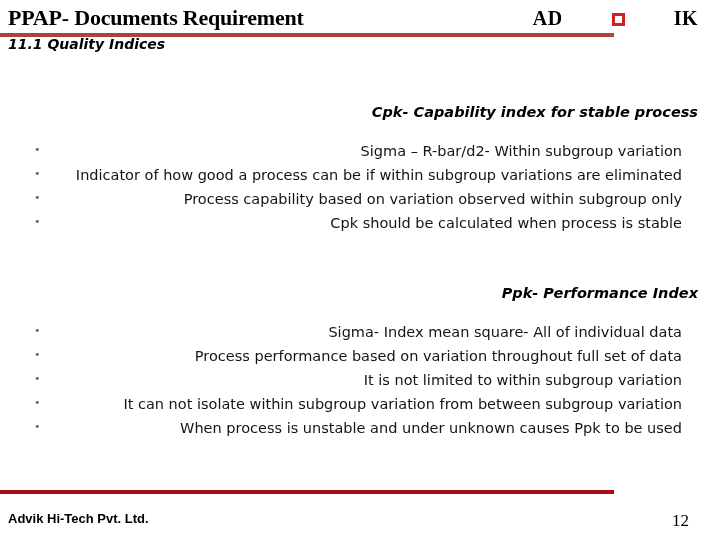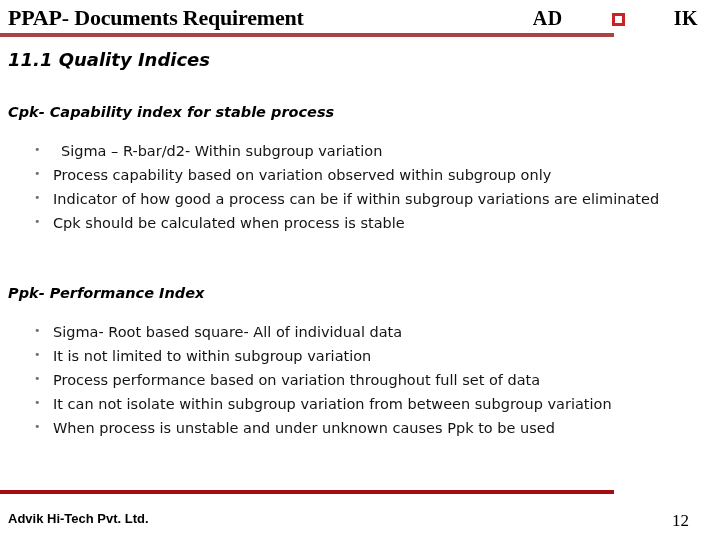--- a/index.html
+++ b/index.html
@@ -72,36 +72,37 @@
     top: 33px;
     width: 614px;
     height: 4px;
     background: #a94442;
   }
 
   
   .section-heading {
     position: absolute;
     left: 8px;
-    top: 48px;
+    top: 32px;
     font-family: "DejaVu Sans", sans-serif;
     font-weight: bold;
     font-style: italic;
-    font-size: 18px;
+    font-size: 14px;
     line-height: 24px;
     color: #000000;
     white-space: nowrap;
   }
 
   
   .body-area {
     position: absolute;
     left: 8px;
     top: 101px;
     width: 690px;
+    text-align: right;
   }
   .block-title {
     font-family: "DejaVu Sans", sans-serif;
     font-weight: bold;
     font-style: italic;
     font-size: 14.5px;
     line-height: 22px;
     color: #000000;
     white-space: nowrap;
   }
@@ -182,34 +183,34 @@
   <div class="rule-top"></div>
 
   <div class="section-heading">11.1 Quality Indices</div>
 
   <div class="body-area">
 
     <div class="block">
       <div class="block-title">Cpk- Capability index for stable process</div>
       <ul class="bullets">
         <li class="extra-indent"><span>Sigma – R-bar/d2- Within subgroup variation</span></li>
+        <li><span>Indicator of how good a process can be if within subgroup variations are eliminated</span></li>
         <li><span>Process capability based on variation observed within subgroup only</span></li>
-        <li><span>Indicator of how good a process can be if within subgroup variations are eliminated</span></li>
         <li><span>Cpk should be calculated when process is stable</span></li>
       </ul>
     </div>
 
     <div class="block-gap"></div>
 
     <div class="block">
       <div class="block-title">Ppk- Performance Index</div>
       <ul class="bullets">
-        <li><span>Sigma- Root based square- All of individual data</span></li>
+        <li><span>Sigma- Index mean square- All of individual data</span></li>
+        <li><span>Process performance based on variation throughout full set of data</span></li>
         <li><span>It is not limited to within subgroup variation</span></li>
-        <li><span>Process performance based on variation throughout full set of data</span></li>
         <li><span>It can not isolate within subgroup variation from between subgroup variation</span></li>
         <li><span>When process is unstable and under unknown causes Ppk to be used</span></li>
       </ul>
     </div>
 
   </div>
 
   <div class="rule-bottom"></div>
   <div class="footer-text">Advik Hi-Tech Pvt. Ltd.</div>
   <div class="page-number">12</div>

